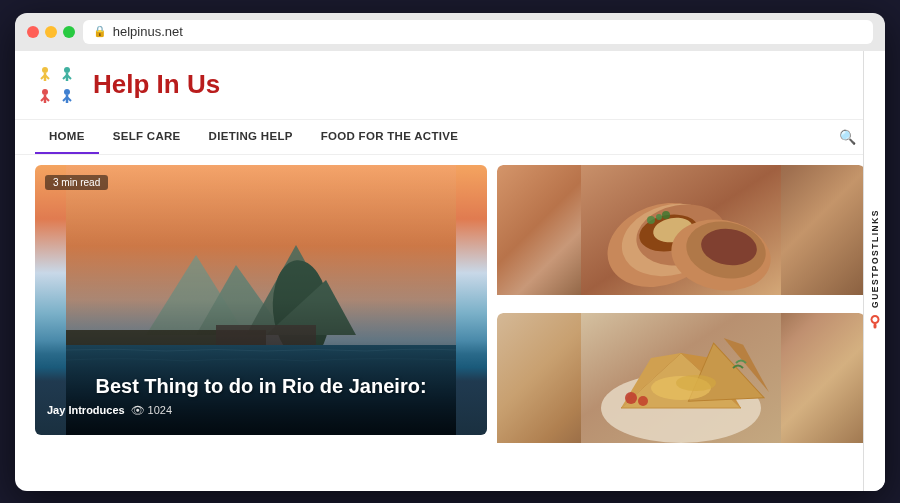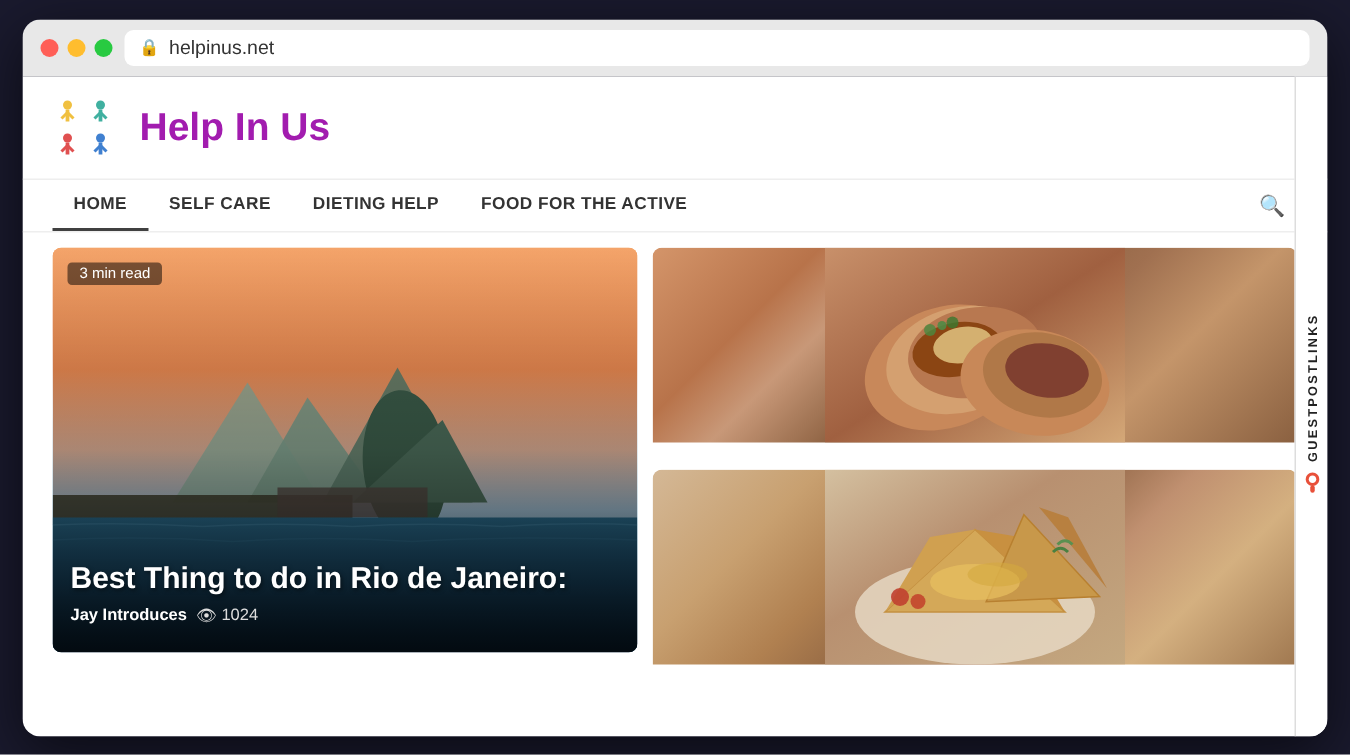--- a/index.html
+++ b/index.html
@@ -90,21 +90,21 @@
     }
 
     .logo-icon svg {
       width: 44px;
       height: 44px;
     }
 
     .site-title {
       font-size: 26px;
       font-weight: 800;
-      color: #a21caf;
+      color: #b91c1c;
     }
 
     
     .site-nav {
       padding: 0 20px;
       border-bottom: 1px solid #eee;
       display: flex;
       align-items: center;
       gap: 0;
     }
@@ -116,21 +116,21 @@
       color: #333;
       cursor: pointer;
       text-transform: uppercase;
       letter-spacing: 0.3px;
       white-space: nowrap;
       border-bottom: 2px solid transparent;
     }
 
     .nav-item.active {
       color: #333;
-      border-bottom: 2px solid #404040;
+      border-bottom: 2px solid #6d28d9;
     }
 
     .nav-spacer { flex: 1; }
 
     .search-icon-nav {
       font-size: 14px;
       color: #555;
       cursor: pointer;
       padding: 8px;
     }
@@ -140,26 +140,27 @@
       padding: 10px 20px;
       display: flex;
       gap: 10px;
       height: calc(440px - 38px - 44px - 40px - 10px);
       overflow: hidden;
     }
 
     
     .featured-card {
       flex: 0 0 auto;
-      width: 390px;
+      width: 452px;
       height: 270px;
       border-radius: 6px;
       overflow: hidden;
       position: relative;
       cursor: pointer;
+      text-align: center;
     }
 
     
     .rio-scene {
       width: 100%;
       height: 100%;
       position: relative;
       overflow: hidden;
       background: linear-gradient(180deg, #f4a460 0%, #e07b50 20%, #c8d8e8 40%, #7ab0c8 55%, #4a8aaa 65%, #2a6a8a 70%, #1a5a7a 75%, #203a50 80%, #1a3040 100%);
     }

